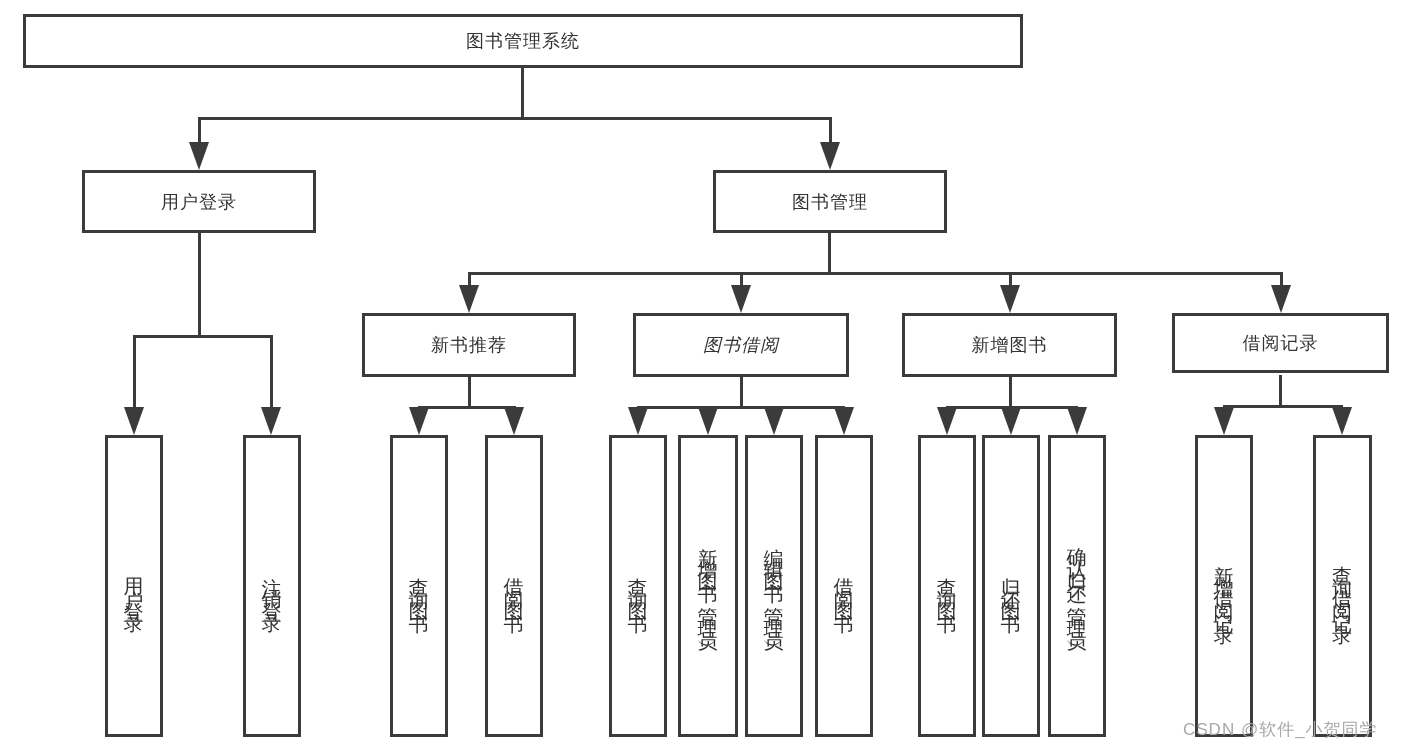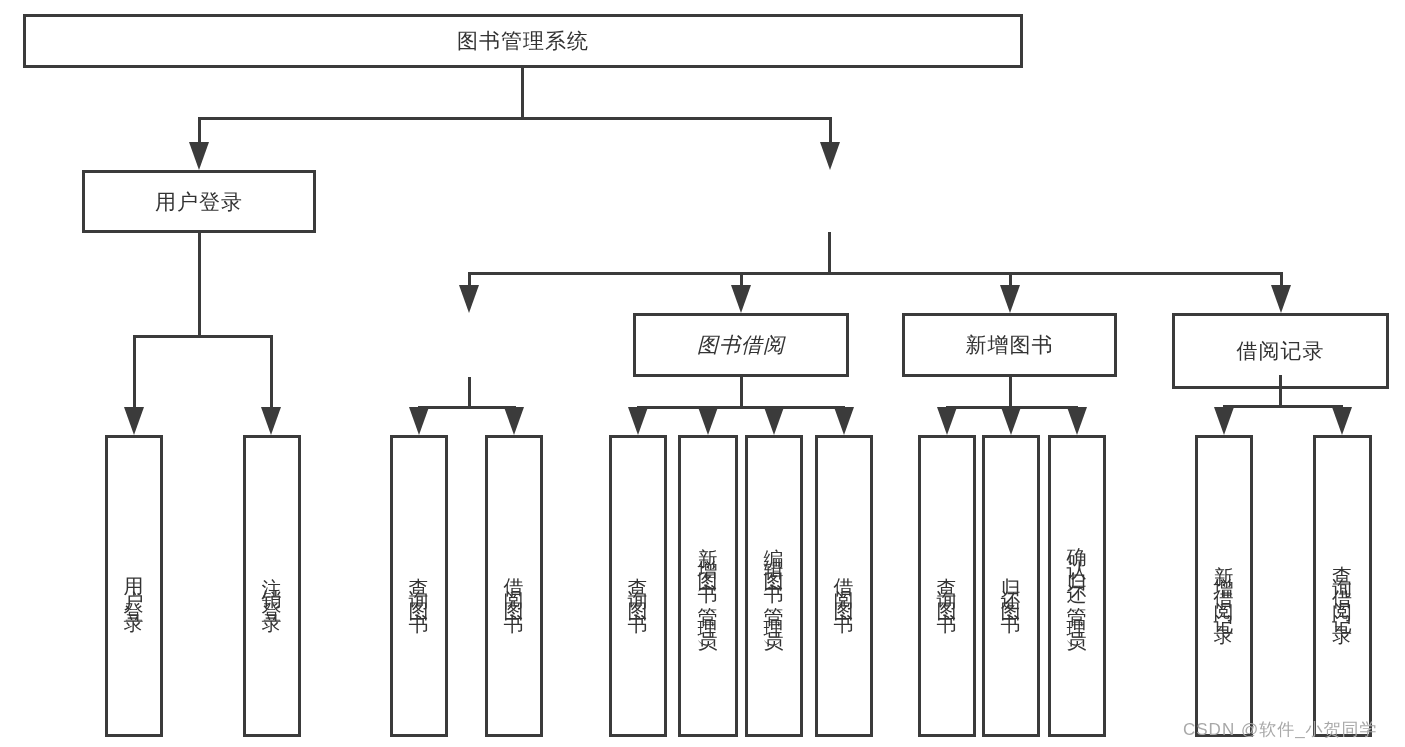--- a/index.html
+++ b/index.html
@@ -14,21 +14,21 @@
   .box {
     position: absolute;
     box-sizing: border-box;
     border: 3px solid #3b3b3b;
     background: #ffffff;
     display: flex;
     align-items: center;
     justify-content: center;
     color: #333333;
   }
-  .hlabel { font-size: 21px; letter-spacing: 1px; white-space: nowrap; }
+  .hlabel { font-size: 18px; letter-spacing: 1px; white-space: nowrap; }
   .vlabel {
     writing-mode: vertical-rl;
     text-orientation: mixed;
     font-size: 20px;
     letter-spacing: 12px;
     line-height: 1;
     white-space: nowrap;
   }
   .line { position: absolute; background: #3b3b3b; }
   .head {
@@ -60,46 +60,52 @@
   <div class="line" style="left:521px; top:68px; width:3px; height:52px;"></div>
   <div class="line" style="left:198px; top:117px; width:634px; height:3px;"></div>
   <div class="line" style="left:198px; top:117px; width:3px; height:30px;"></div>
   <div class="head" style="left:189px; top:142px;"></div>
   <div class="line" style="left:829px; top:117px; width:3px; height:30px;"></div>
   <div class="head" style="left:820px; top:142px;"></div>
 
   <div class="box" style="left:82px; top:170px; width:234px; height:63px;">
     <span class="hlabel">用户登录</span>
   </div>
+  <div class="box" style="left:713px; top:170px; width:234px; height:63px;">
+    <span class="hlabel">图书管理</span>
+  </div>
 
   <div class="line" style="left:198px; top:233px; width:3px; height:105px;"></div>
   <div class="line" style="left:133px; top:335px; width:140px; height:3px;"></div>
   <div class="line" style="left:133px; top:335px; width:3px; height:75px;"></div>
   <div class="head" style="left:124px; top:407px;"></div>
   <div class="line" style="left:270px; top:335px; width:3px; height:75px;"></div>
   <div class="head" style="left:261px; top:407px;"></div>
 
   <div class="line" style="left:828px; top:232px; width:3px; height:43px;"></div>
   <div class="line" style="left:468px; top:272px; width:815px; height:3px;"></div>
   <div class="line" style="left:468px; top:272px; width:3px; height:16px;"></div>
   <div class="head" style="left:459px; top:285px;"></div>
   <div class="line" style="left:740px; top:272px; width:3px; height:16px;"></div>
   <div class="head" style="left:731px; top:285px;"></div>
   <div class="line" style="left:1009px; top:272px; width:3px; height:16px;"></div>
   <div class="head" style="left:1000px; top:285px;"></div>
   <div class="line" style="left:1280px; top:272px; width:3px; height:16px;"></div>
   <div class="head" style="left:1271px; top:285px;"></div>
 
+  <div class="box" style="left:362px; top:313px; width:214px; height:64px;">
+    <span class="hlabel">新书推荐</span>
+  </div>
   <div class="box" style="left:633px; top:313px; width:216px; height:64px;font-style:italic;">
     <span class="hlabel">图书借阅</span>
   </div>
   <div class="box" style="left:902px; top:313px; width:215px; height:64px;">
     <span class="hlabel">新增图书</span>
   </div>
-  <div class="box" style="left:1172px; top:313px; width:217px; height:76px;">
+  <div class="box" style="left:1172px; top:313px; width:217px; height:60px;">
     <span class="hlabel">借阅记录</span>
   </div>
 
   <div class="line" style="left:468px; top:377px; width:3px; height:32px;"></div>
   <div class="line" style="left:418px; top:406px; width:98px; height:3px;"></div>
   <div class="head" style="left:409px; top:407px;"></div>
   <div class="head" style="left:504px; top:407px;"></div>
 
   <div class="line" style="left:740px; top:377px; width:3px; height:32px;"></div>
   <div class="line" style="left:637px; top:406px; width:208px; height:3px;"></div>

